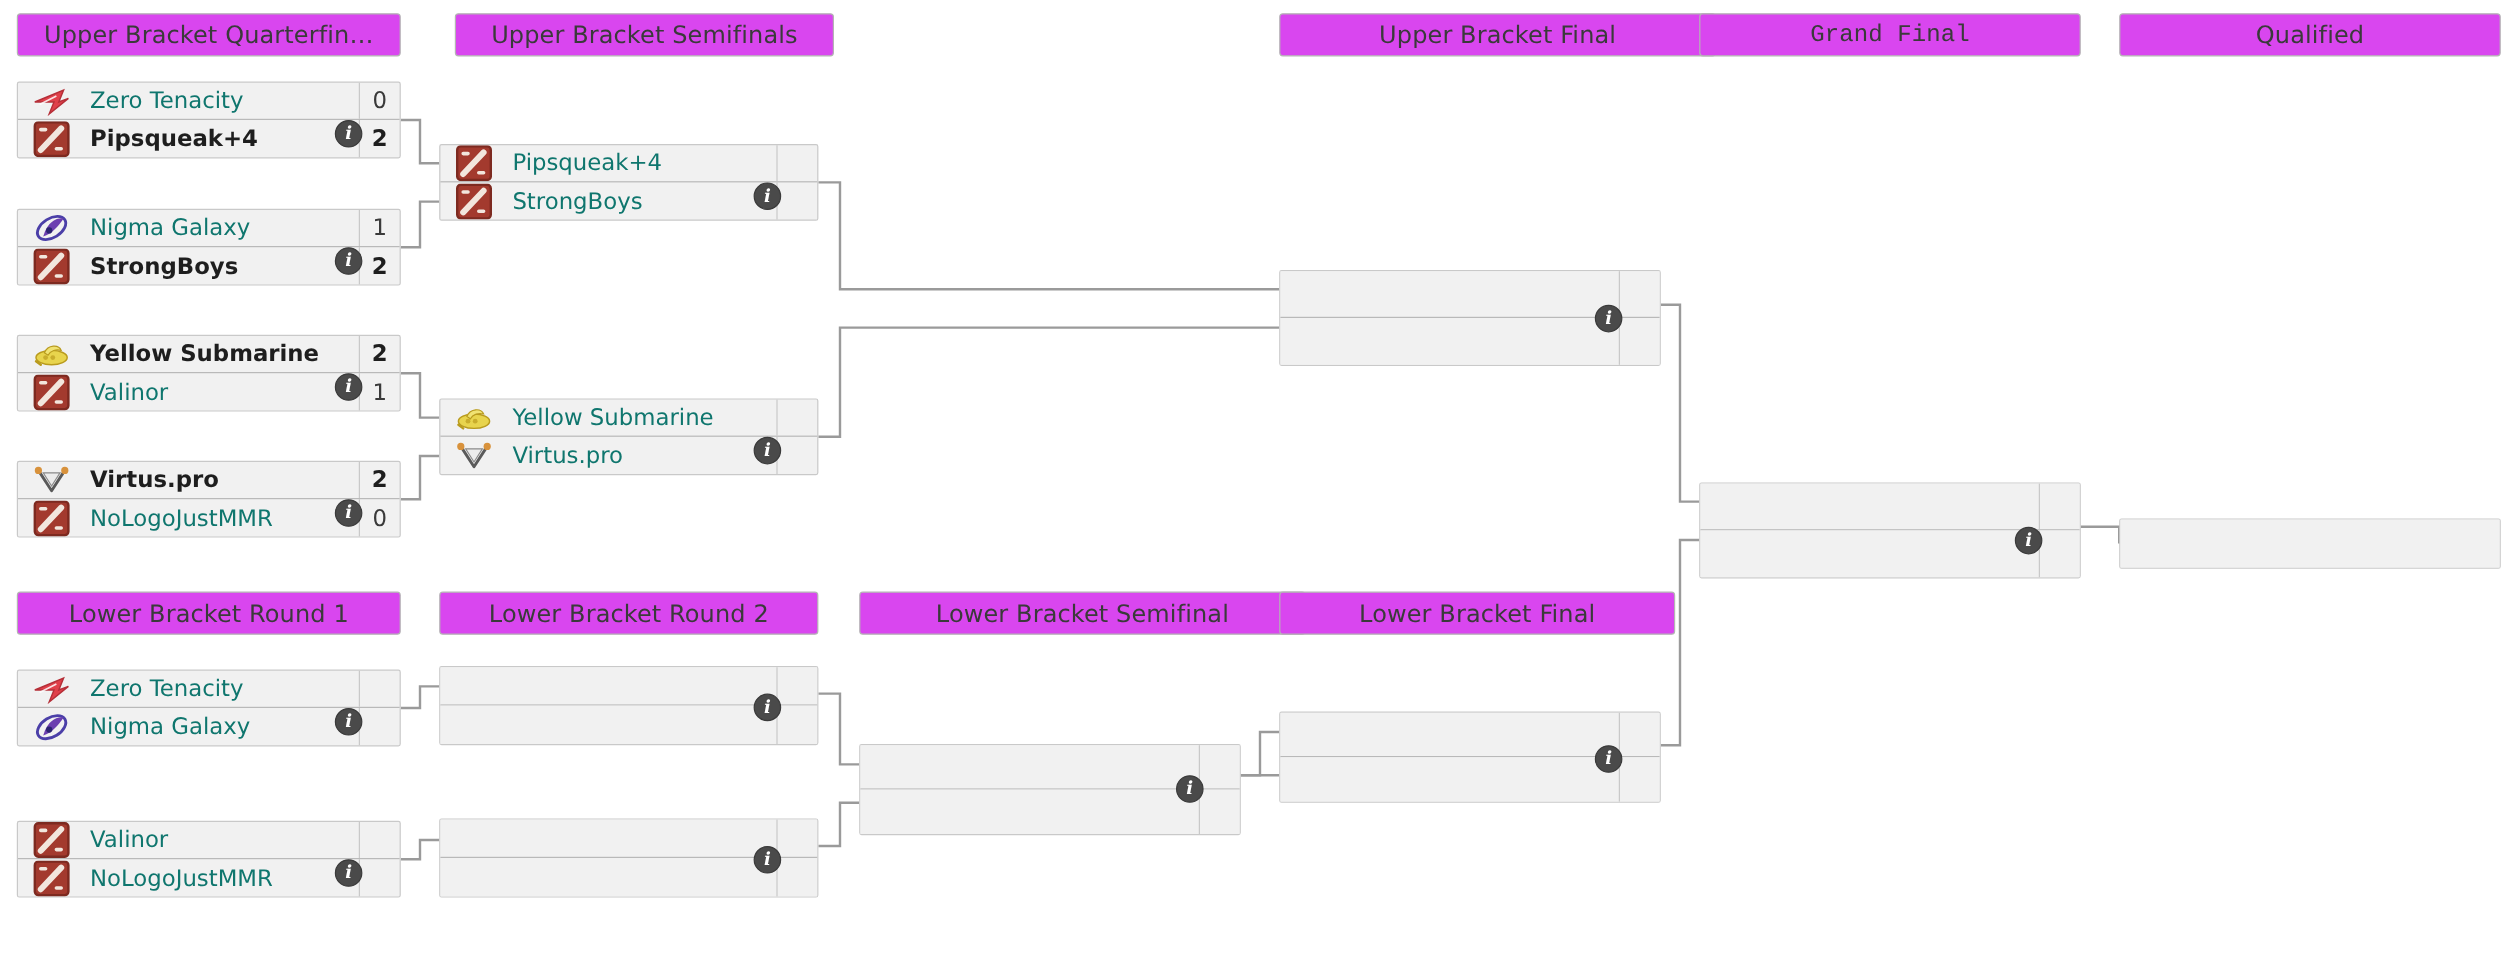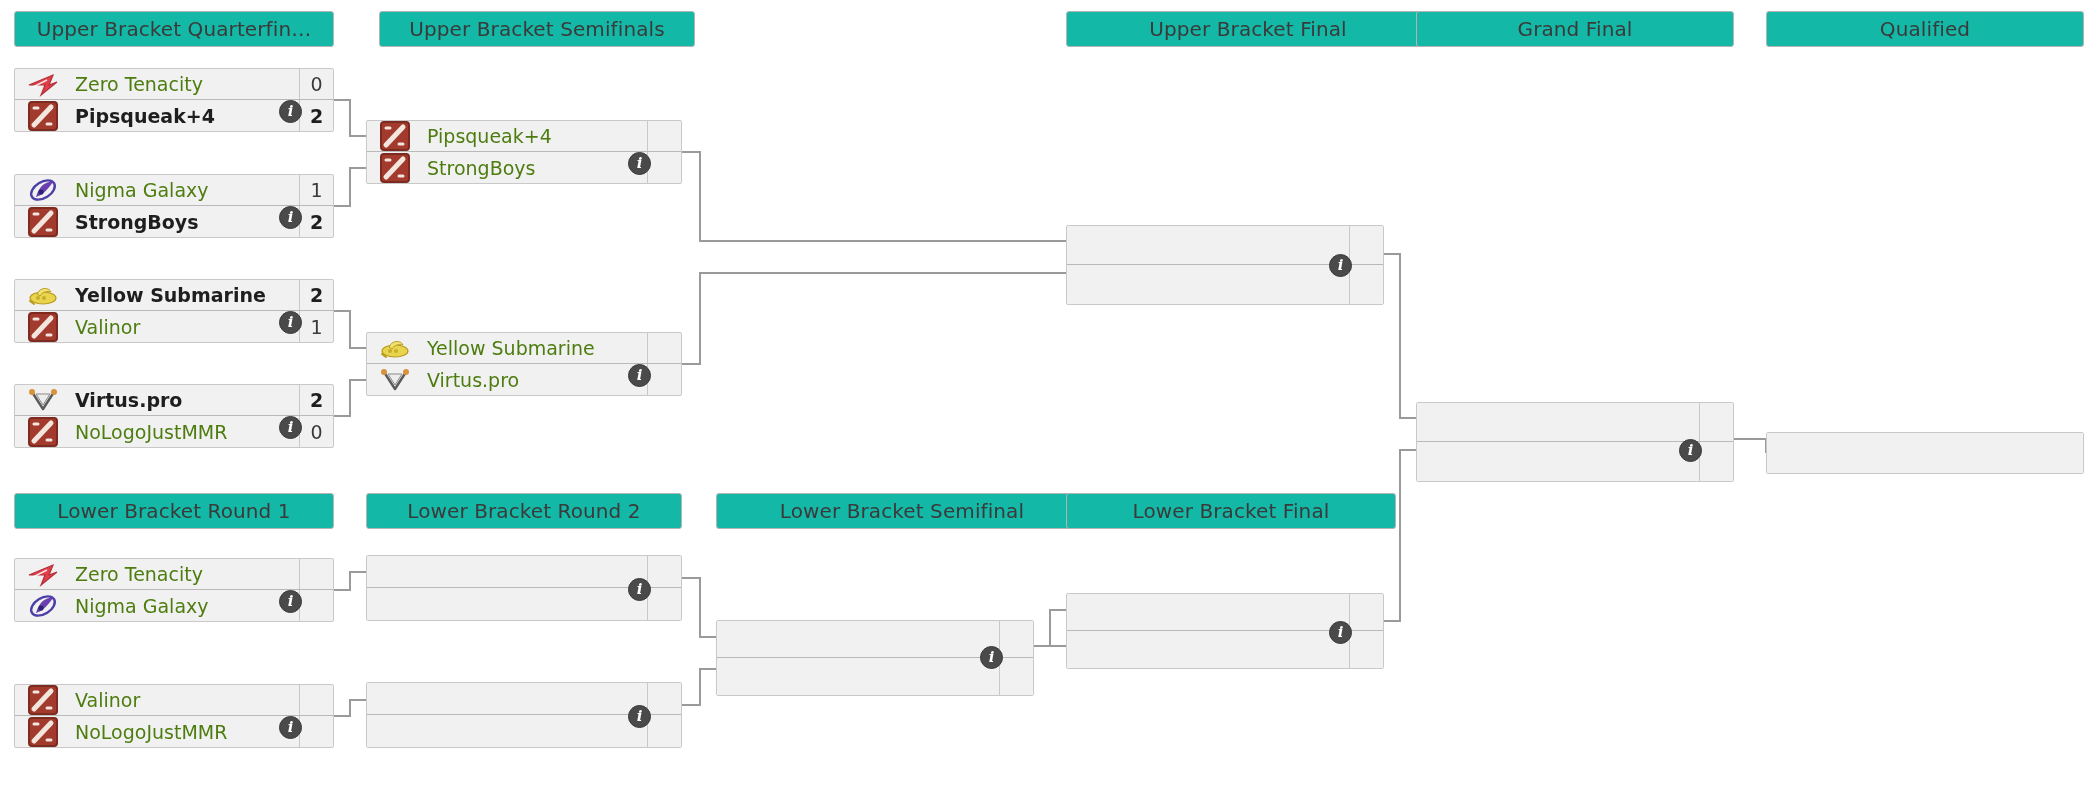--- a/index.html
+++ b/index.html
@@ -18,21 +18,21 @@
     position:absolute;
     left:0;top:0;
     width:2097px;height:800px;
     pointer-events:none;
   }
   
   .round-header{
     position:absolute;
     box-sizing:border-box;
     height:36px;
-    background:#14b8a6;
+    background:#d946ef;
     border:1px solid #b4b4b4;
     border-radius:3px;
     display:flex;
     align-items:center;
     justify-content:center;
     font-size:20px;
     color:#3a3a3a;
     letter-spacing:.1px;
     white-space:nowrap;
     overflow:hidden;
@@ -57,21 +57,21 @@
   .logo{
     width:34px;height:30px;
     margin-left:12px;
     flex:0 0 34px;
     display:block;
     position:relative;
   }
   .tname{
     flex:1 1 auto;
     font-size:19px;
-    color:#4d7c0f;
+    color:#0f766e;
     padding-left:14px;
     white-space:nowrap;
     overflow:hidden;
     text-overflow:ellipsis;
   }
   .tname.win{font-weight:bold;color:#1e1e1e;}
   .score{
     flex:0 0 auto;
     width:34px;
     border-left:1px solid #c9c9c9;
@@ -126,21 +126,21 @@
       <path d="M334,716 L350,716 L350,700 L366,700" fill="none" stroke="#9a9a9a" stroke-width="2"></path>
       <path d="M682,578 L700,578 L700,637 L716,637" fill="none" stroke="#9a9a9a" stroke-width="2"></path>
       <path d="M682,705 L700,705 L700,669 L716,669" fill="none" stroke="#9a9a9a" stroke-width="2"></path>
       <path d="M1034,646 L1050,646 L1050,610 L1066,610" fill="none" stroke="#9a9a9a" stroke-width="2"></path>
       <path d="M1034,646 L1050,646 L1050,646 L1066,646" fill="none" stroke="#9a9a9a" stroke-width="2"></path>
     </svg>
 
 <div class="round-header" style="left: 14px; top: 11px; width: 320px;">Upper Bracket Quarterfin…</div>
     <div class="round-header" style="left: 366px; top: 11px; width: 316px; margin-left: 13px;">Upper Bracket Semifinals</div>
     <div class="round-header" style="left: 1066px; top: 11px; width: 364px;">Upper Bracket Final</div>
-    <div class="round-header" style="left: 1416px; top: 11px; width: 318px;">Grand Final</div>
+    <div class="round-header" style="left: 1416px; top: 11px; width: 318px; font-family: Liberation Mono, monospace;">Grand Final</div>
     <div class="round-header" style="left: 1766px; top: 11px; width: 318px;">Qualified</div>
     <div class="round-header" style="left: 14px; top: 493px; width: 320px;">Lower Bracket Round 1</div>
     <div class="round-header" style="left: 366px; top: 493px; width: 316px;">Lower Bracket Round 2</div>
     <div class="round-header" style="left: 716px; top: 493px; width: 372px;">Lower Bracket Semifinal</div>
     <div class="round-header" style="left: 1066px; top: 493px; width: 330px;">Lower Bracket Final</div>
     <div class="match" style="left: 14px; top: 68px; width: 320px; height: 64px;">
       <div class="row top">
         <span class="logo"><svg width="32" height="30" viewBox="0 0 32 30">
             <use href="#logo-zero-tenacity"></use>
           </svg></span>

